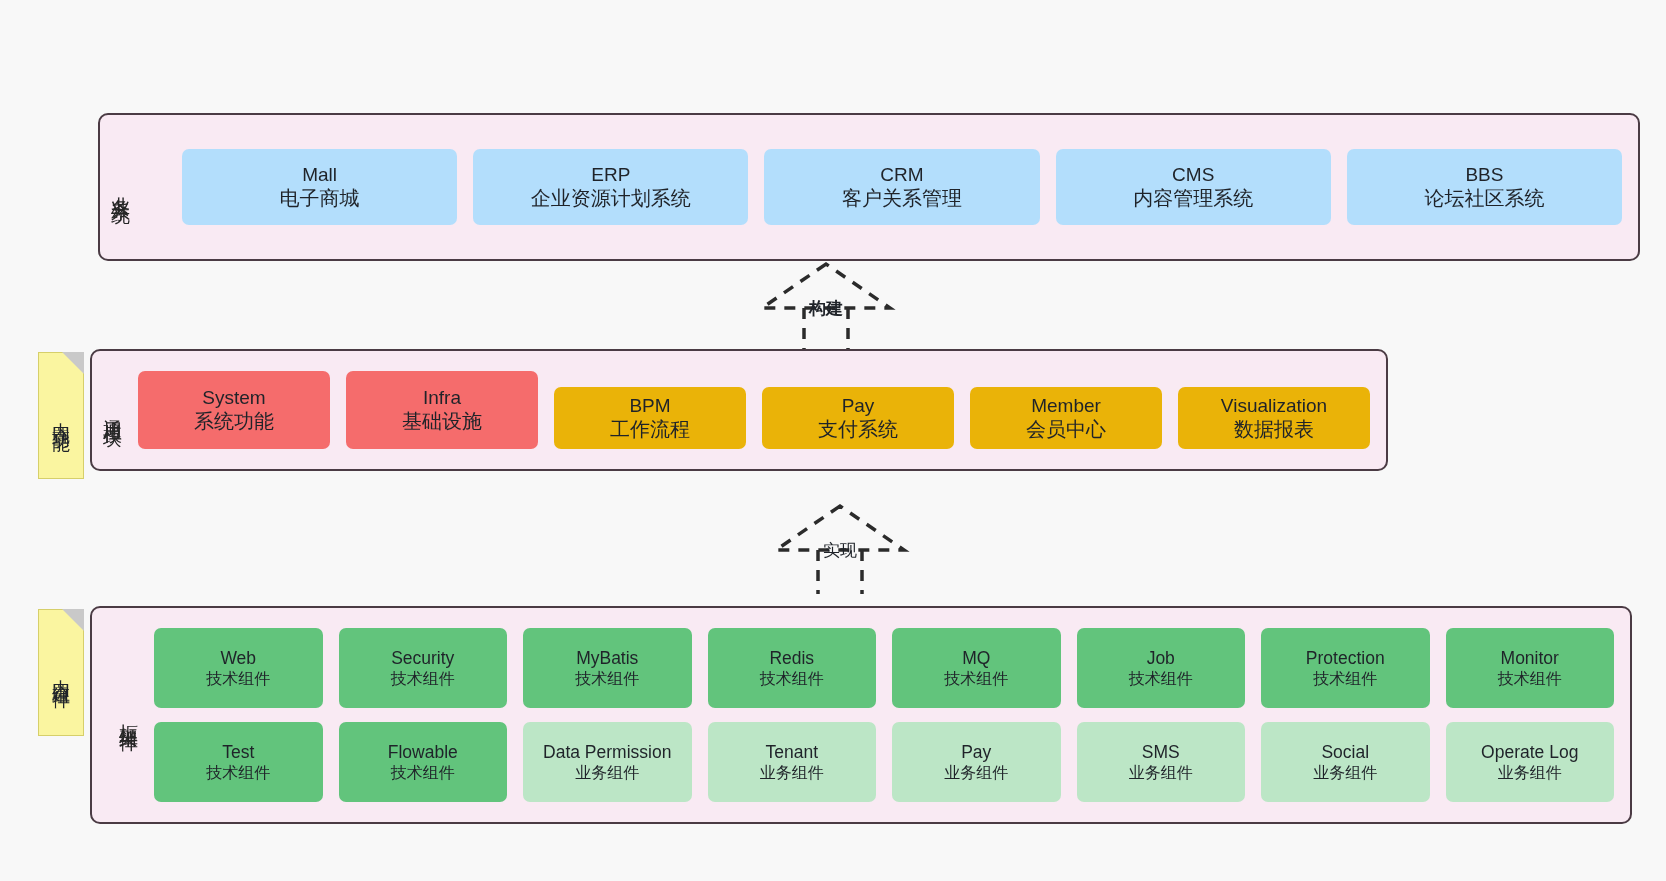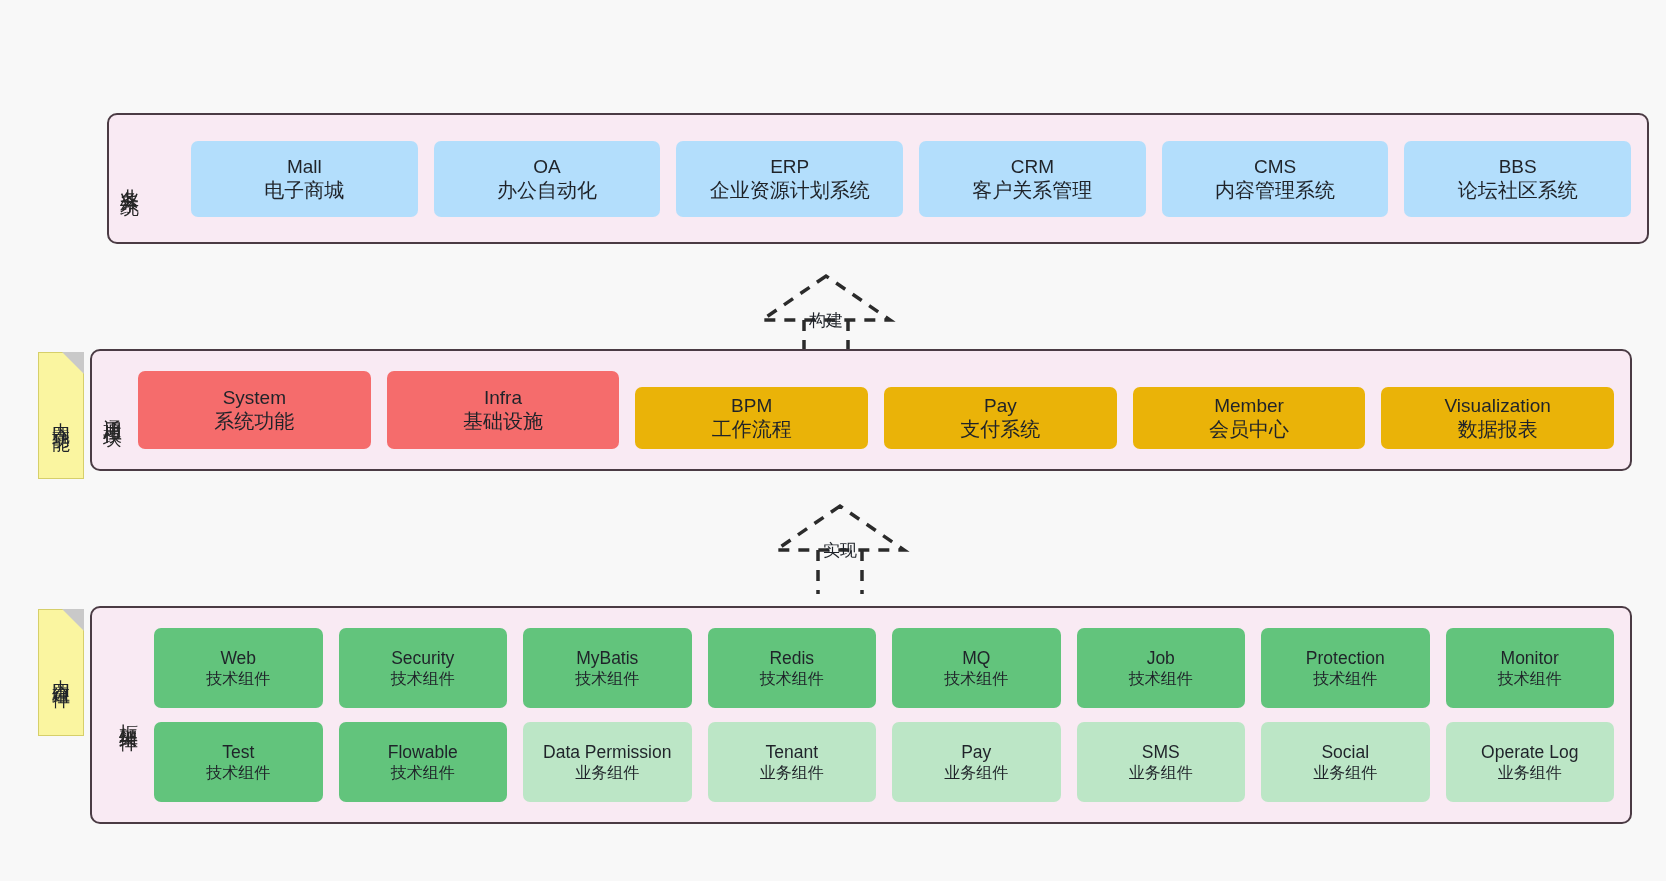--- a/index.html
+++ b/index.html
@@ -107,69 +107,65 @@
     color: #1F2329;
     white-space: nowrap;
     user-select: none;
   }
 </style>
 </head>
 <body>
 
 <div id="canvas">
 
-  <div class="layer" id="layer-business-system" style="left:107px; top:113px; width:1542px; height:131px;gap:36px;">
+  <div class="layer" id="layer-business-system" style="left:98px; top:113px; width:1542px; height:148px;gap:36px;">
     <div class="layer-title">业务系统</div>
     <div class="layer-body">
       <div class="row" style="height:76px;">
         <div class="box blue">
           <span class="t1">Mall</span>
           <span class="t2">电子商城</span>
         </div>
         <div class="box blue">
-          <span class="t1">OA</span>
-          <span class="t2">办公自动化</span>
-        </div>
-        <div class="box blue">
           <span class="t1">ERP</span>
           <span class="t2">企业资源计划系统</span>
         </div>
         <div class="box blue">
           <span class="t1">CRM</span>
           <span class="t2">客户关系管理</span>
         </div>
         <div class="box blue">
           <span class="t1">CMS</span>
           <span class="t2">内容管理系统</span>
         </div>
         <div class="box blue">
           <span class="t1">BBS</span>
           <span class="t2">论坛社区系统</span>
         </div>
       </div>
     </div>
   </div>
 
-  <div class="connector" id="connector-build" style="left:756px; top:272px; width:150px; height:92px;">
+  <div class="connector" id="connector-build" style="left:756px; top:260px; width:150px; height:92px;font-weight:bold;">
     <svg width="150" height="92">
 
       <polygon points="70,4 6,48 134,48" fill="#F8F8F8" stroke="#2B2B2B" stroke-width="3.5" stroke-dasharray="11,9" stroke-linejoin="miter"></polygon>
 
       <line x1="48" y1="48" x2="48" y2="92" stroke="#2B2B2B" stroke-width="3.5" stroke-dasharray="11,9"></line>
       <line x1="92" y1="48" x2="92" y2="92" stroke="#2B2B2B" stroke-width="3.5" stroke-dasharray="11,9"></line>
     </svg>
     <span class="label" style="left:53px; top:37px;">构建</span>
   </div>
 
   <div class="note" style="left:38px; top:352px; width:46px; height:127px;">
     <span class="fold"></span>
     <span>内置功能</span>
   </div>
 
-  <div class="layer" id="layer-common-module" style="left:90px; top:349px; width:1542px; height:122px;">
+  <div class="layer" id="layer-common-module" style="left:90px; top:349px; width:1298px; height:122px;">
     <div class="layer-title">通用模块</div>
     <div class="layer-body">
       <div class="row" style="height:78px;">
         <div class="box red">
           <span class="t1">System</span>
           <span class="t2">系统功能</span>
         </div>
         <div class="box red">
           <span class="t1">Infra</span>
           <span class="t2">基础设施</span>

